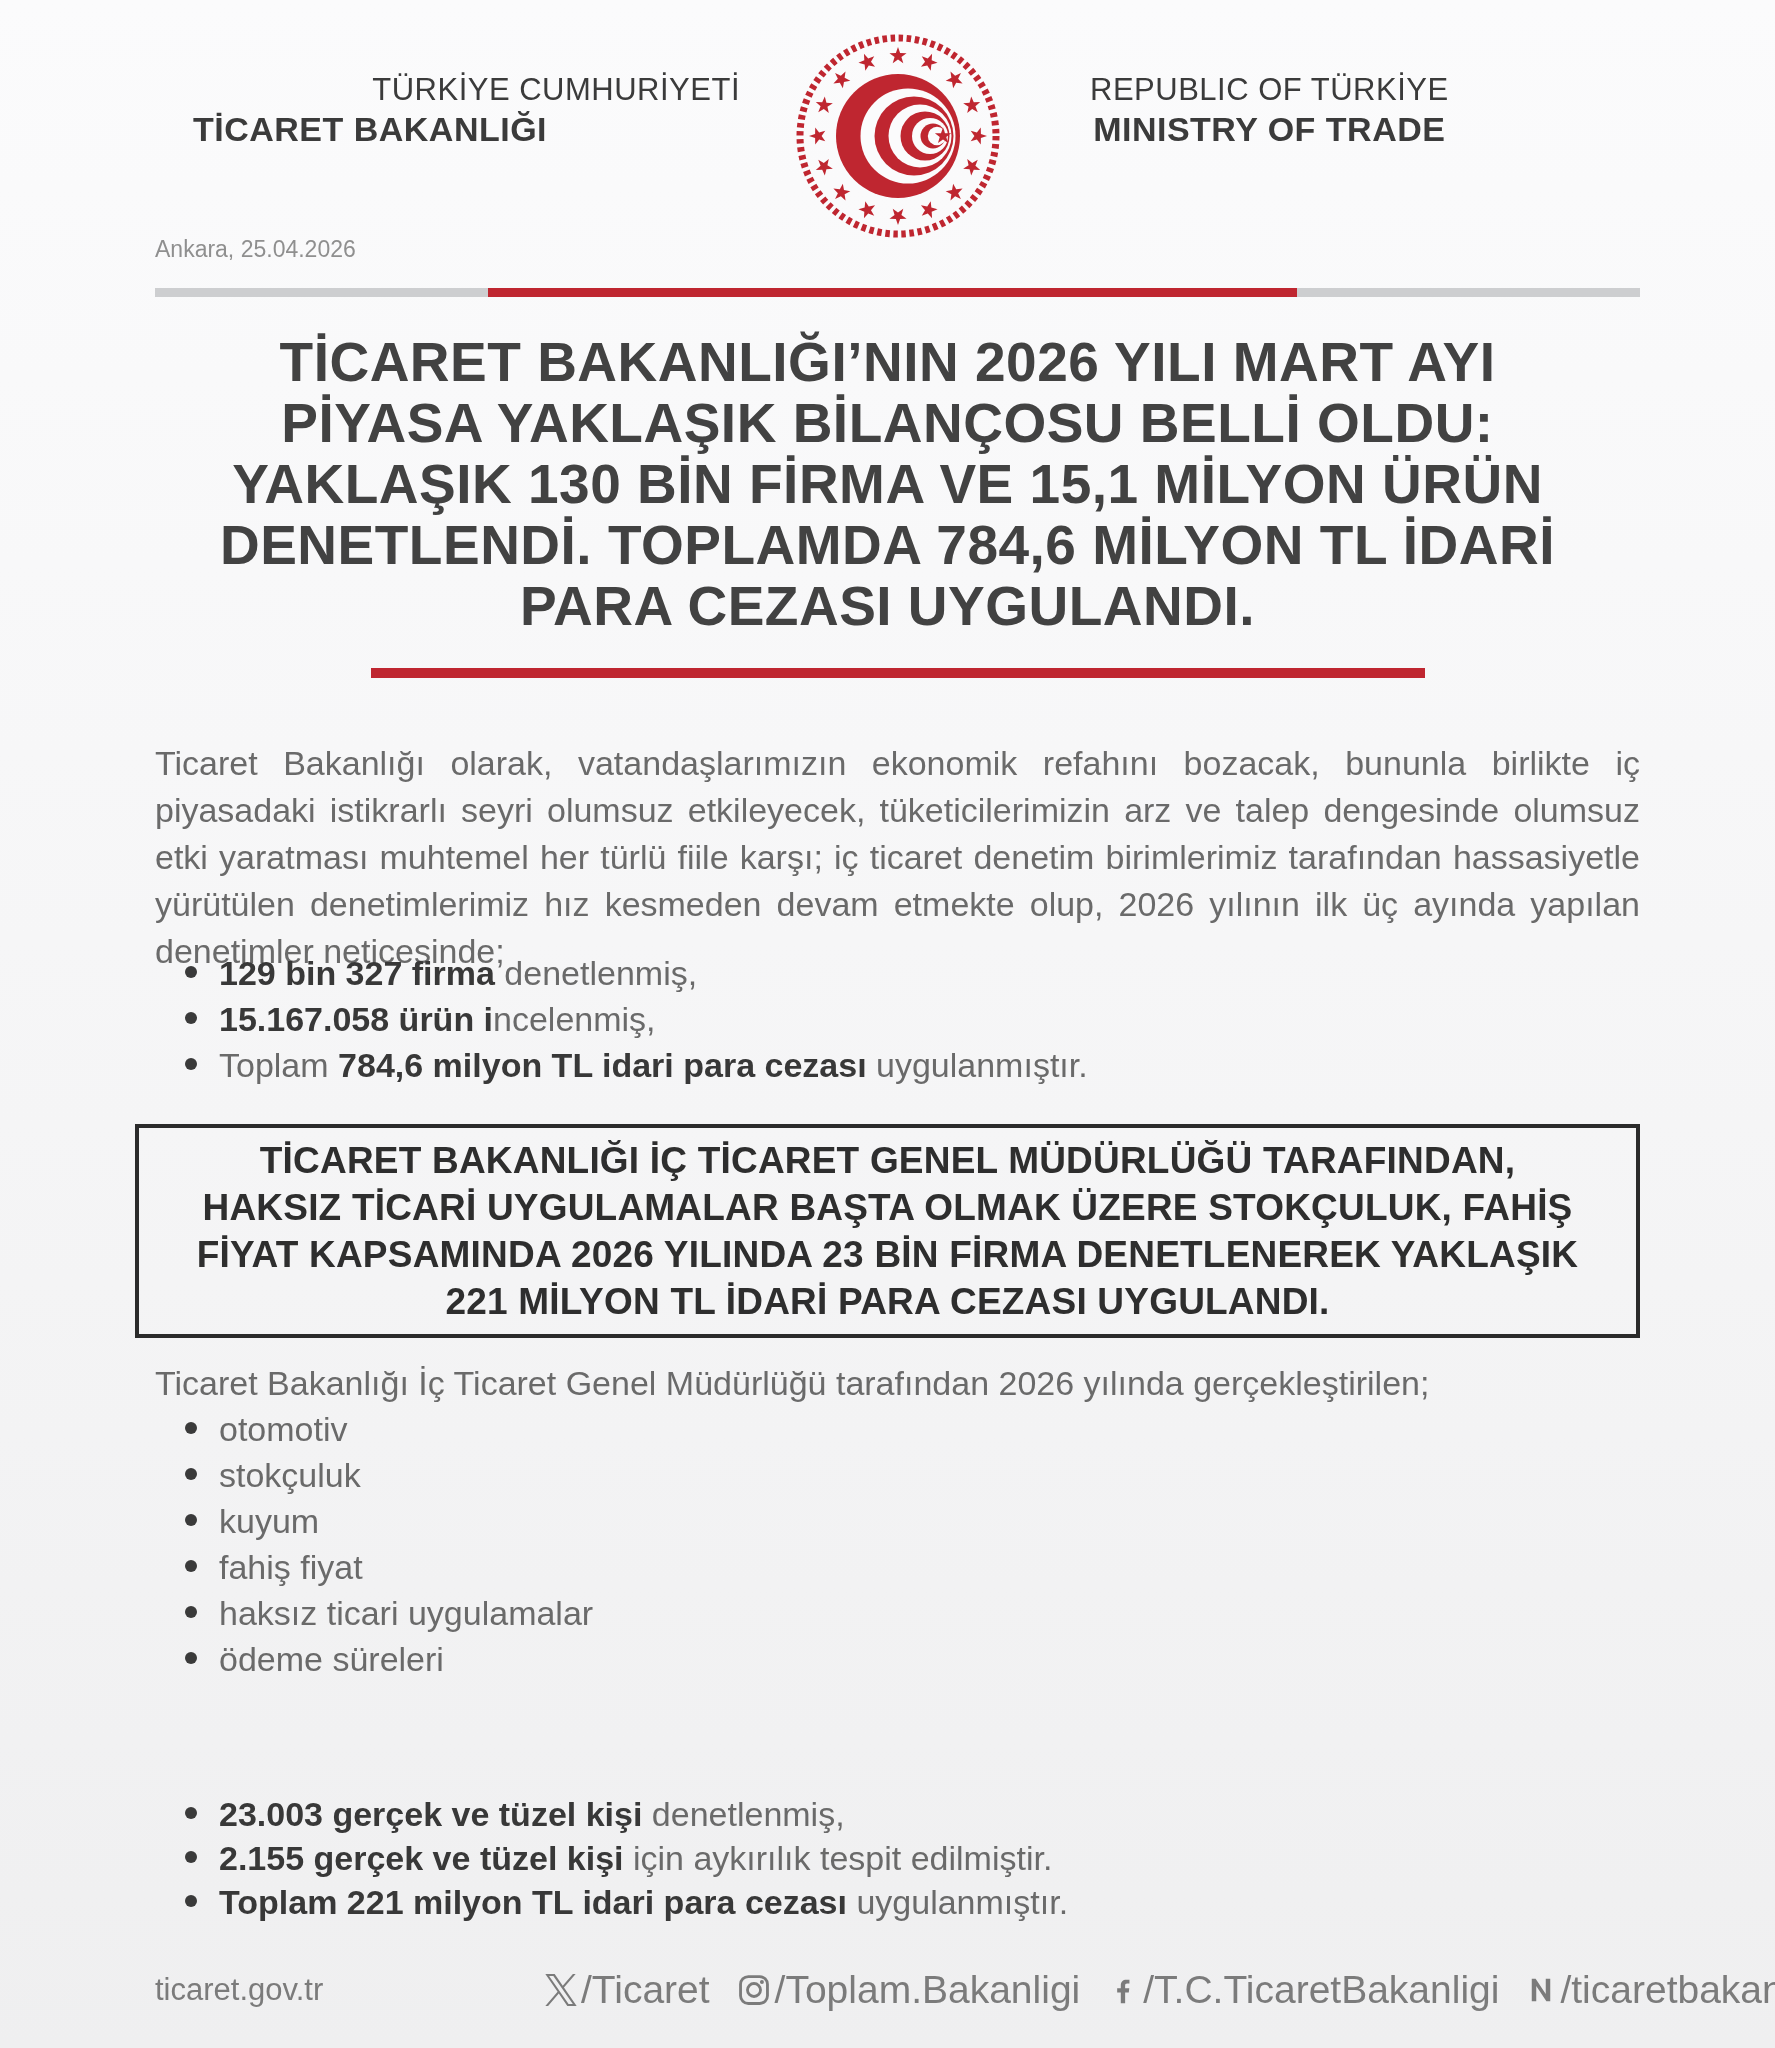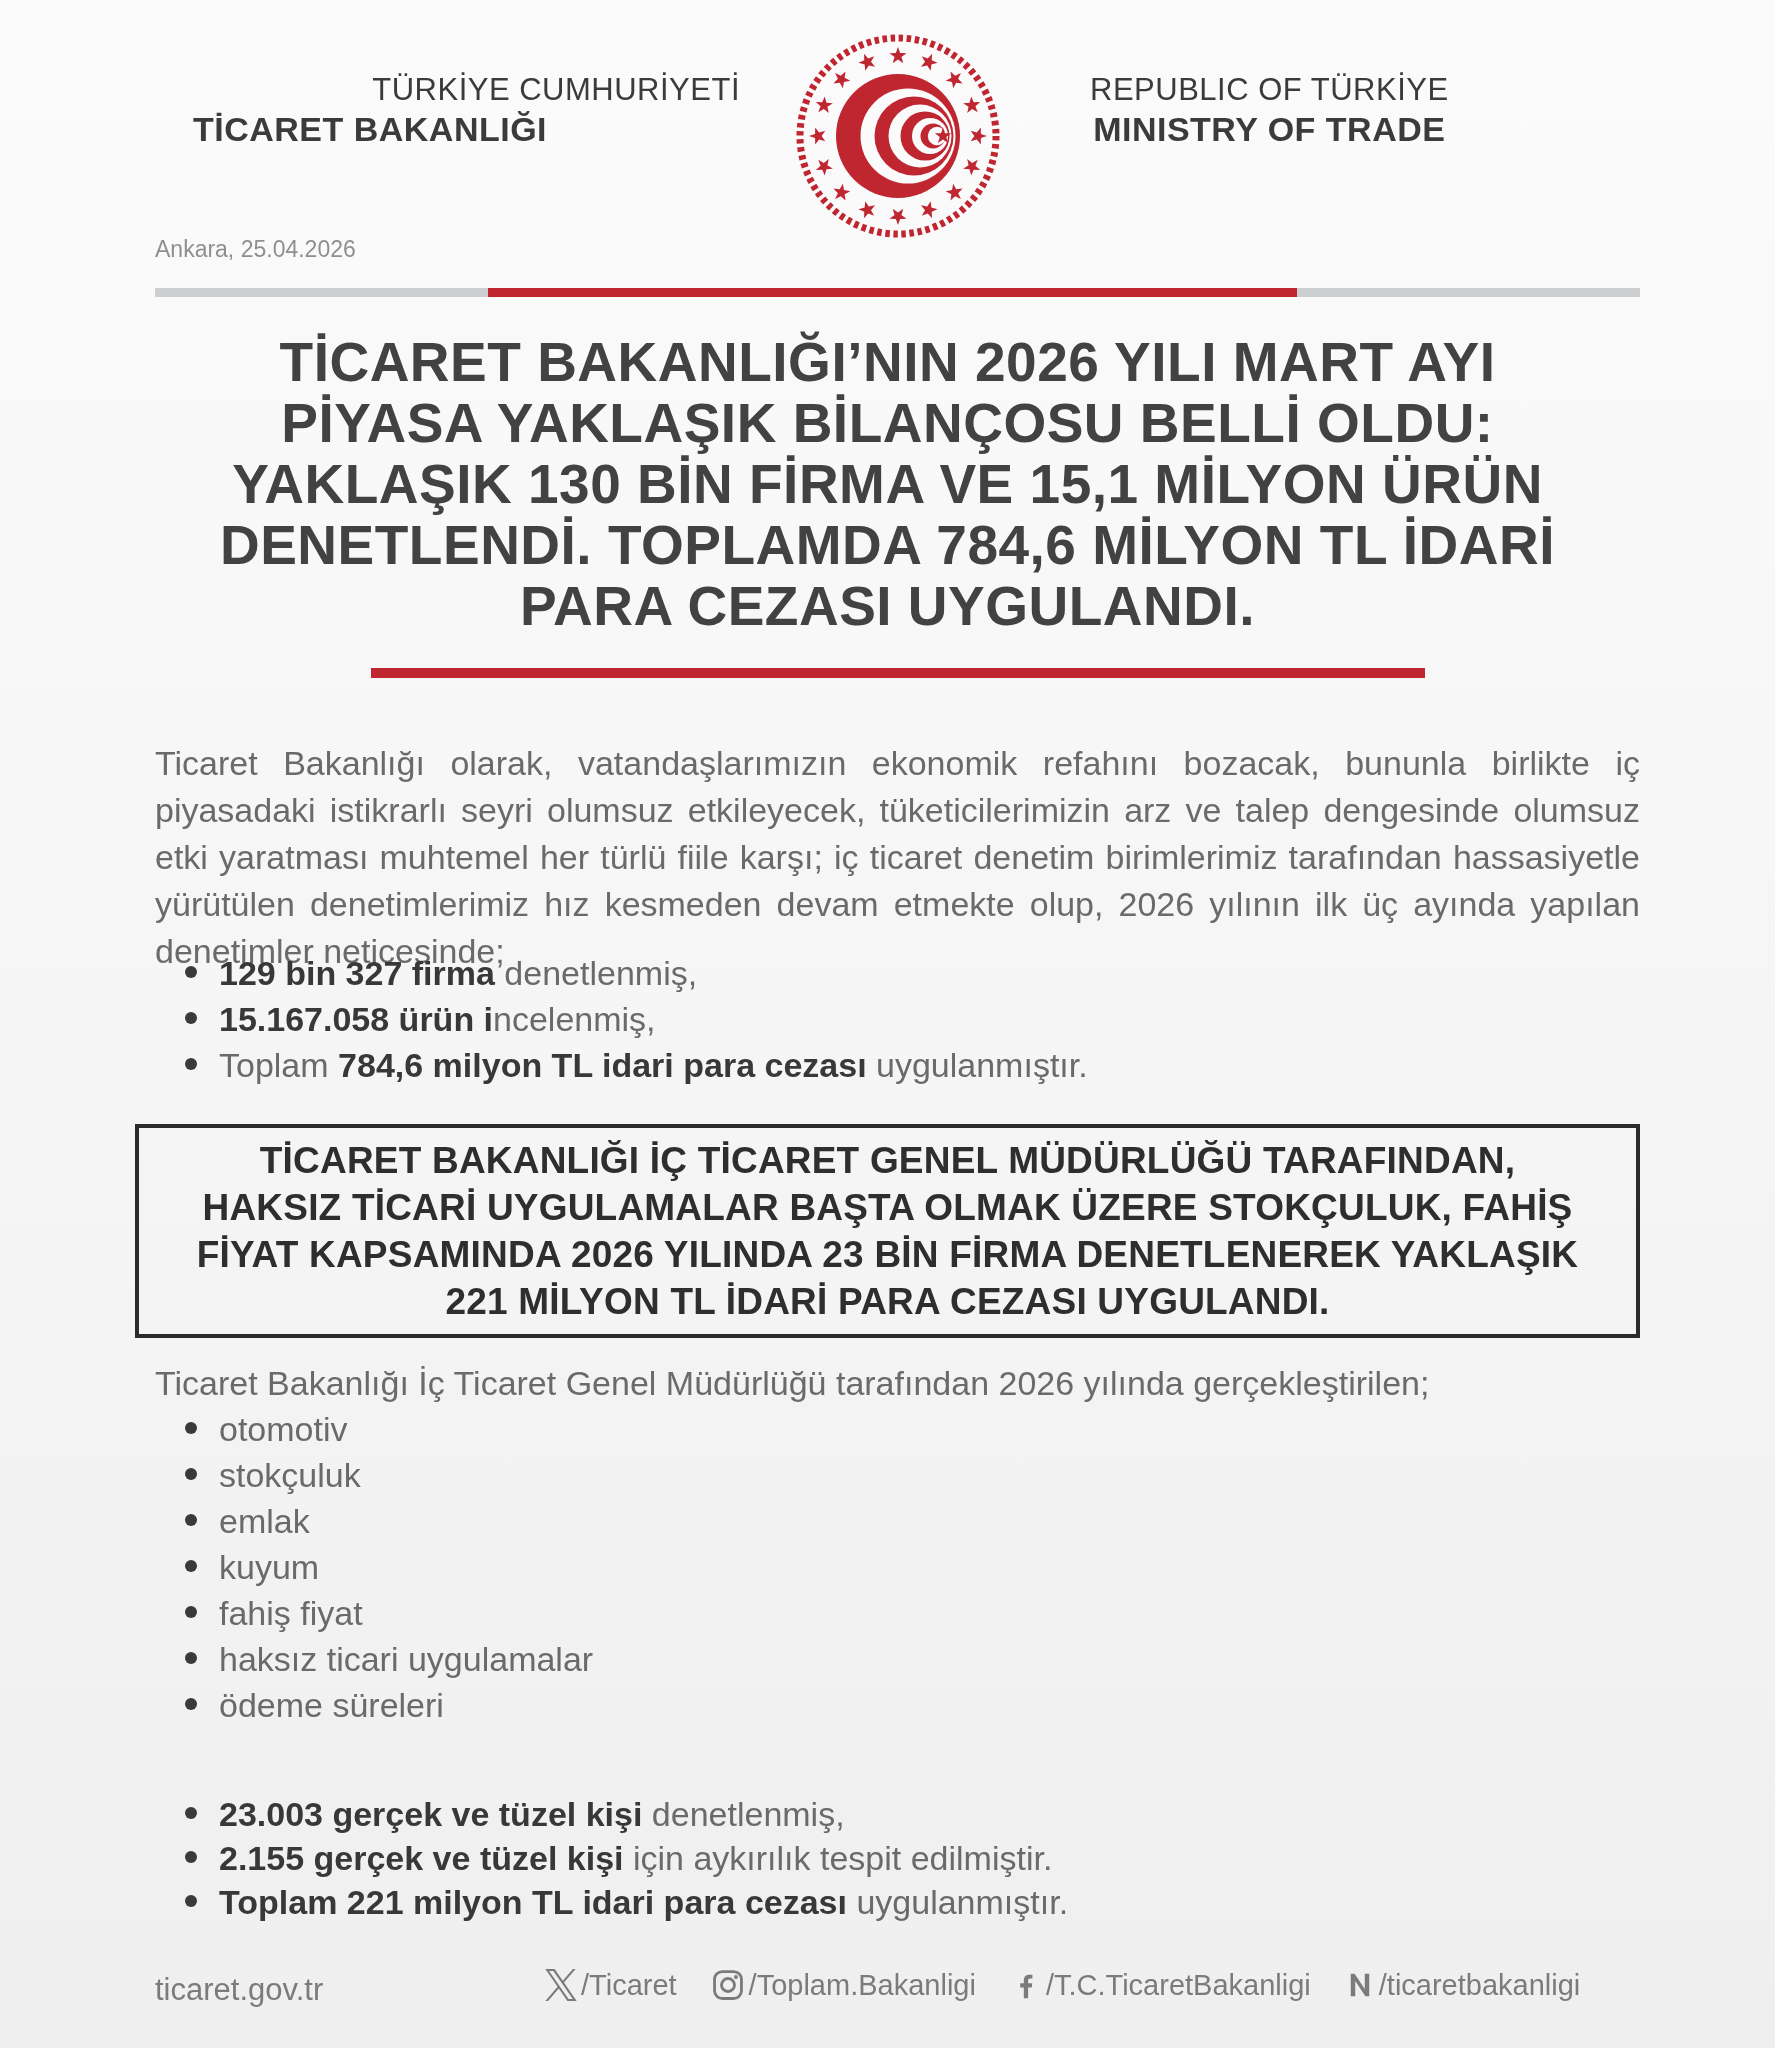--- a/index.html
+++ b/index.html
@@ -43,22 +43,22 @@
   .bullets3{top:1792px;}
   .bullets3 li{line-height:44px;}
   .bullets3 li::before{top:15px;}
   
   .box{position:absolute;left:135px;top:1124px;width:1505px;box-sizing:border-box;
        border:4px solid #2b2b2b;padding:9px 22px;text-align:center;
        font-size:37px;font-weight:700;color:#2e2e2e;line-height:47px;letter-spacing:.2px;}
   .box div{white-space:nowrap;}
   
   .site{position:absolute;left:155px;top:1972px;font-size:31px;color:#7b7b7b;text-decoration:none;}
-  .social{position:absolute;left:545px;top:1968px;right:120px;display:flex;align-items:center;gap:34px;
-          color:#7b7b7b;font-size:29px;}
+  .social{position:absolute;left:545px;top:1968px;right:120px;display:flex;align-items:flex-end;gap:27px;
+          color:#7b7b7b;font-size:39px;}
   .soc-item{display:flex;align-items:center;gap:4px;white-space:nowrap;}
   .sicon{display:inline-flex;align-items:center;}
   .sicon svg{display:block;}
 </style>
 </head>
 <body>
 
 <div class="page">
 
   <div class="hdr-left">
@@ -134,21 +134,20 @@
     <div>HAKSIZ TİCARİ UYGULAMALAR BAŞTA OLMAK ÜZERE STOKÇULUK, FAHİŞ</div>
     <div>FİYAT KAPSAMINDA 2026 YILINDA 23 BİN FİRMA DENETLENEREK YAKLAŞIK</div>
     <div>221 MİLYON TL İDARİ PARA CEZASI UYGULANDI.</div>
   </div>
 
   <p class="para para2">Ticaret Bakanlığı İç Ticaret Genel Müdürlüğü tarafından 2026 yılında gerçekleştirilen;</p>
 
   <ul class="blist cat-list">
     <li><span>otomotiv</span></li>
     <li><span>stokçuluk</span></li>
-    <li><span>emlak</span></li>
     <li><span>kuyum</span></li>
     <li><span>fahiş fiyat</span></li>
     <li><span>haksız ticari uygulamalar</span></li>
     <li><span>ödeme süreleri</span></li>
   </ul>
 
 
   <ul class="blist bullets3">
     <li><span></span><b>23.003 gerçek ve tüzel kişi</b><span> denetlenmiş,</span></li>
     <li><span></span><b>2.155 gerçek ve tüzel kişi</b><span> için aykırılık tespit edilmiştir.</span></li>

